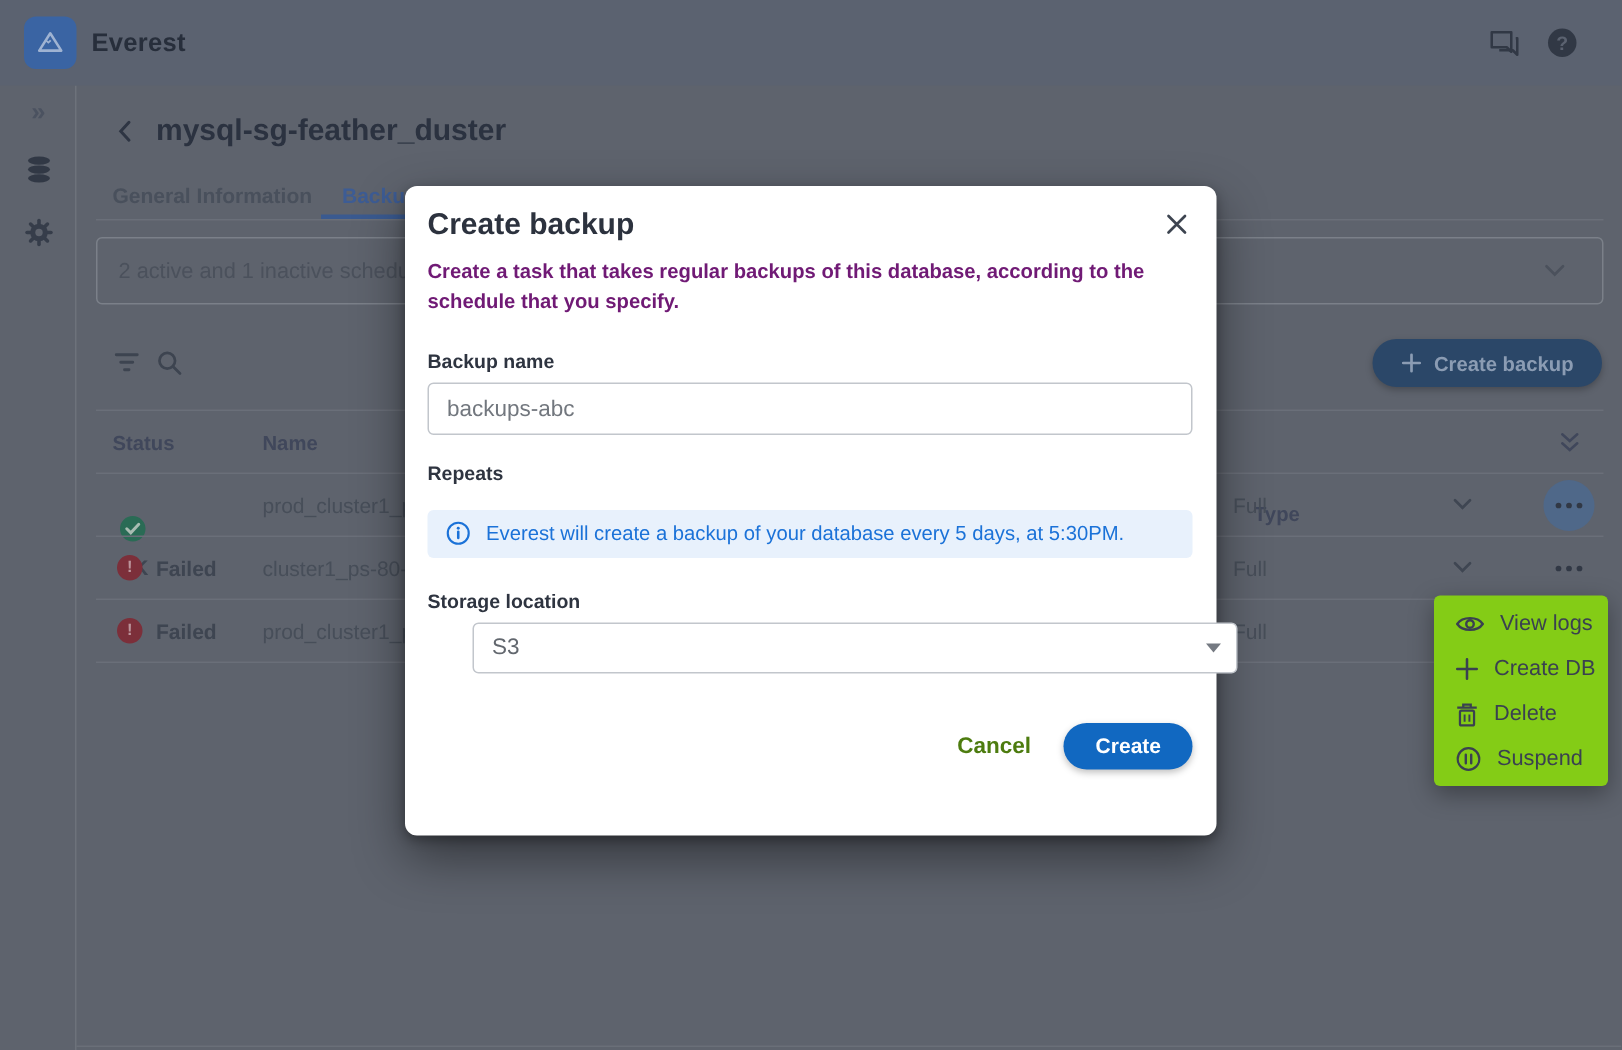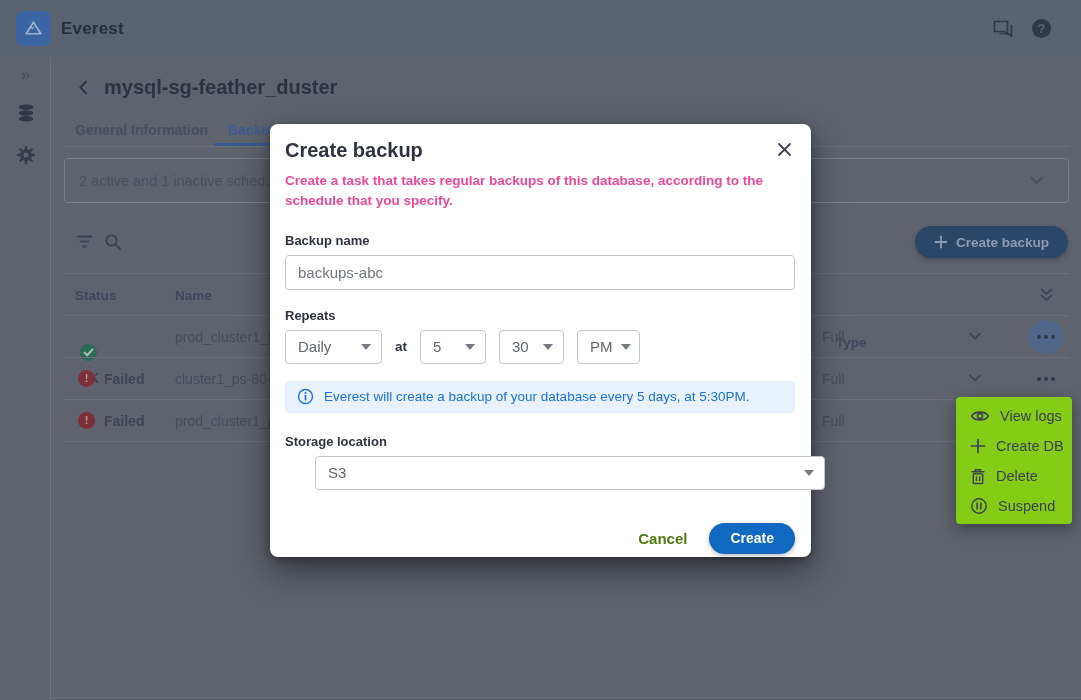--- a/index.html
+++ b/index.html
@@ -64,21 +64,21 @@
 
   
   .row-menu{position:absolute;left:956px;top:397px;width:116px;height:127px;background:#84cc16;border-radius:4px;box-shadow:0 5px 16px rgba(0,0,0,.35);padding-top:4px;z-index:5;}
   .menu-item{height:30px;display:flex;align-items:center;gap:10px;padding-left:14px;font-size:14.5px;color:#3a4150;cursor:pointer;}
 
   
   .modal{position:absolute;left:270px;top:124px;width:541px;height:433px;background:#ffffff;border-radius:8px;box-shadow:0 14px 34px rgba(0,0,0,.45),0 3px 8px rgba(0,0,0,.3);z-index:10;padding:14px 16px 0 15px;}
   .m-head{display:flex;align-items:flex-start;justify-content:space-between;}
   .m-title{font-size:20px;font-weight:700;color:#2c323e;line-height:24px;}
   .m-close{border:none;background:transparent;cursor:pointer;padding:3px;margin-top:1px;}
-  .m-desc{margin-top:9px;font-size:13.5px;font-weight:700;color:#ec4899;line-height:1.5;width:506px;}
+  .m-desc{margin-top:9px;font-size:13.5px;font-weight:700;color:#701a75;line-height:1.5;width:506px;}
   .f-label{font-size:13px;font-weight:700;color:#2e3440;margin:18px 0 7px;}
   .f-label.first{margin-top:21px;}
   .text-input{width:100%;height:35px;border:1px solid #c2c6cc;border-radius:4px;padding:0 12px;font-size:15px;color:#72777e;font-family:inherit;background:#fff;outline:none;}
   .selects-row{display:flex;align-items:center;gap:13px;margin-top:7px;}
   .sel{height:34px;border:1px solid #c2c6cc;border-radius:4px;display:flex;align-items:center;justify-content:space-between;padding:0 10px 0 12px;font-size:15px;color:#62676e;cursor:pointer;background:#fff;}
   .sel-freq{width:97px;}
   .sel-hour{width:66px;}
   .sel-min{width:65px;}
   .sel-ampm{width:63px;}
   .sel-full{width:100%;margin-top:0;margin-left:30px;}
@@ -284,39 +284,20 @@
         <path d="M2 2 L13 13 M13 2 L2 13" stroke="#3d4450" stroke-width="1.8" stroke-linecap="round"></path>
       </svg>
     </button>
   </div>
   <div class="m-desc">Create a task that takes regular backups of this database, according to the schedule that you specify.</div>
 
   <div class="f-label first">Backup name</div>
   <input class="text-input" type="text" value="backups-abc" style="">
 
   <div class="f-label">Repeats</div>
-  <div class="selects-row">
-    <div class="sel sel-freq">
-      <span>Daily</span>
-      <span class="caret"></span>
-    </div>
-    <span class="at-label">at</span>
-    <div class="sel sel-hour">
-      <span>5</span>
-      <span class="caret"></span>
-    </div>
-    <div class="sel sel-min">
-      <span>30</span>
-      <span class="caret"></span>
-    </div>
-    <div class="sel sel-ampm">
-      <span>PM</span>
-      <span class="caret"></span>
-    </div>
-  </div>
 
   <div class="m-alert">
     <svg width="17" height="17" viewBox="0 0 18 18">
       <circle cx="9" cy="9" r="7.4" fill="none" stroke="#1b72d8" stroke-width="1.5"></circle>
       <path d="M9 8 v4.4" stroke="#1b72d8" stroke-width="1.8" stroke-linecap="round"></path>
       <circle cx="9" cy="5.4" r="1.05" fill="#1b72d8"></circle>
     </svg>
     <span class="m-alert-text">Everest will create a backup of your database every 5 days, at 5:30PM.</span>
   </div>
 

